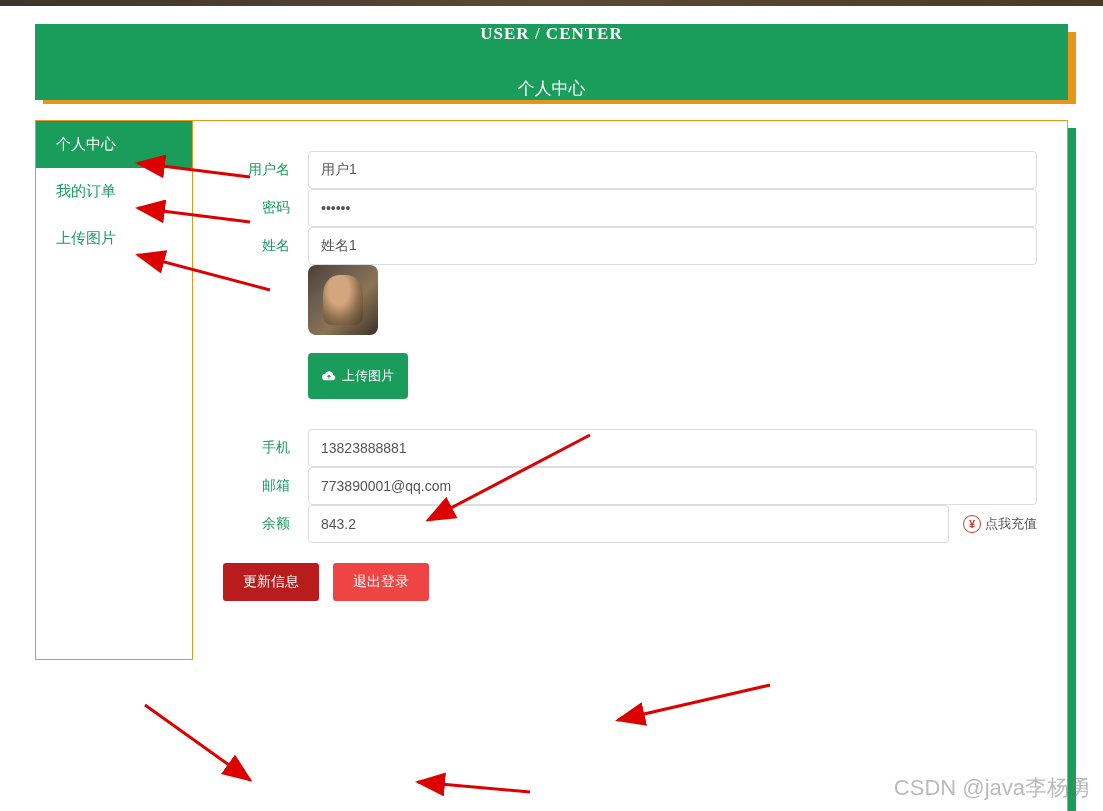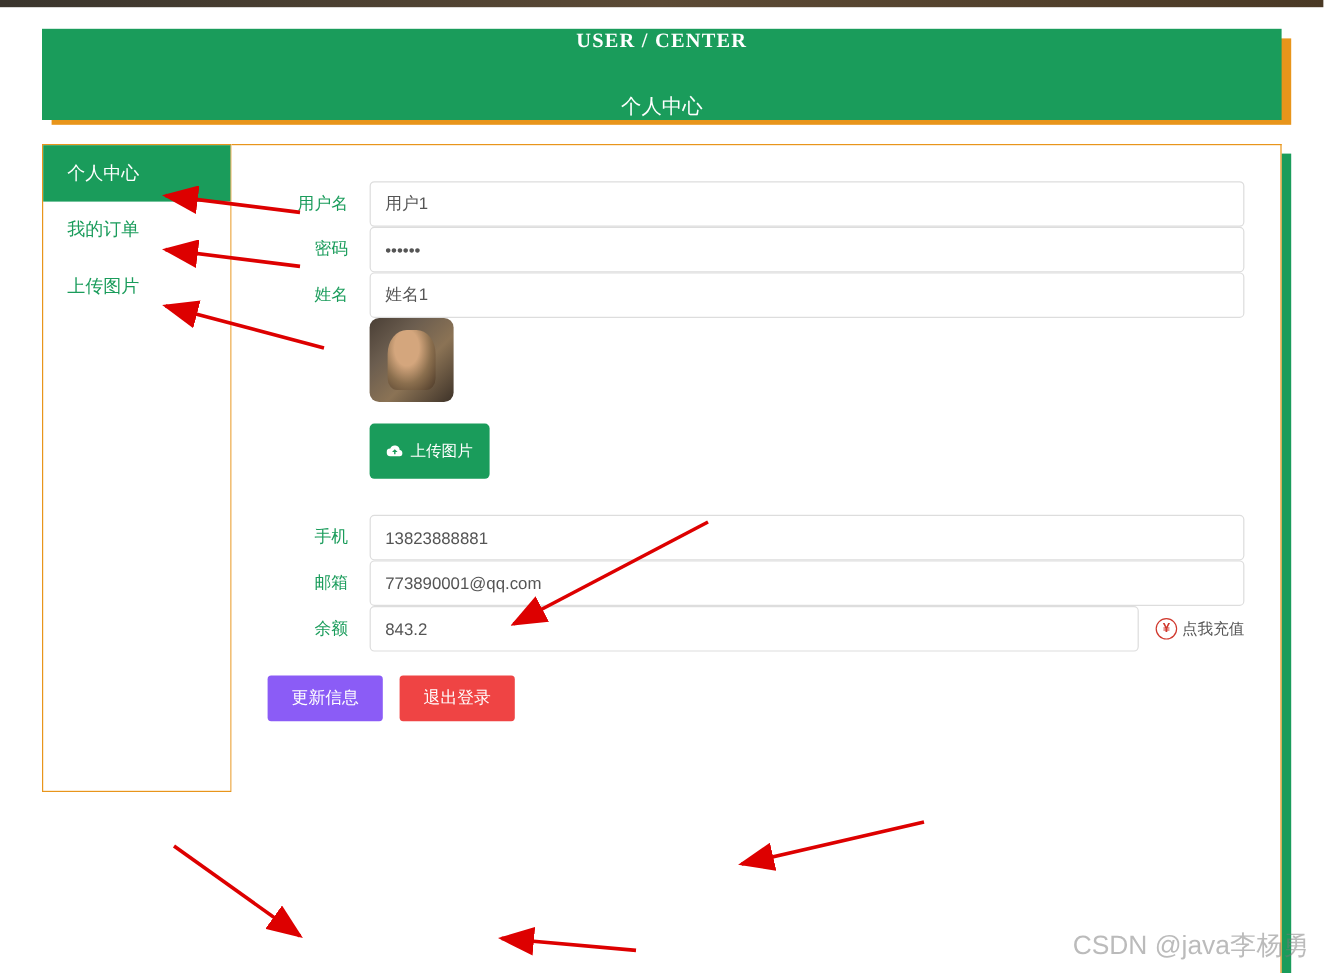--- a/index.html
+++ b/index.html
@@ -34,21 +34,21 @@
     .avatar-img::after { content: ''; width: 40px; height: 50px; background: radial-gradient(ellipse at 40% 30%, #d4a67d 30%, #8b6f4e 60%, #4a3828 100%); border-radius: 40% 40% 20% 20%; }
     
     .upload-btn { margin-left: 85px; margin-bottom: 30px; display: inline-flex; align-items: center; gap: 6px; background: #1A9C5B; color: #fff; border: none; padding: 14px 14px; border-radius: 4px; font-size: 13px; cursor: pointer; }
     
     .balance-input { width: 180px; }
     .recharge-link { display: inline-flex; align-items: center; gap: 4px; margin-left: 14px; color: #555; font-size: 13px; cursor: pointer; }
     .yen-icon { width: 18px; height: 18px; border: 1.5px solid #d0382d; border-radius: 50%; display: inline-flex; align-items: center; justify-content: center; color: #d0382d; font-size: 11px; font-weight: bold; }
     
     .btn-row { margin-top: 20px; display: flex; gap: 14px; }
     .btn { padding: 10px 20px; border: none; border-radius: 3px; font-size: 14px; color: #fff; cursor: pointer; }
-    .btn-green { background: #8b5cf6; }
+    .btn-green { background: #b91c1c; }
     .btn-orange { background: #ef4444; }
     
     .watermark { position: absolute; bottom: 8px; right: 12px; color: rgba(120,120,120,0.5); font-size: 22px; z-index: 5; }
     
     .arrow { position: absolute; z-index: 10; pointer-events: none; }
   </style>
 </head>
 <body>
 
 <div class="dark-strip"></div>

